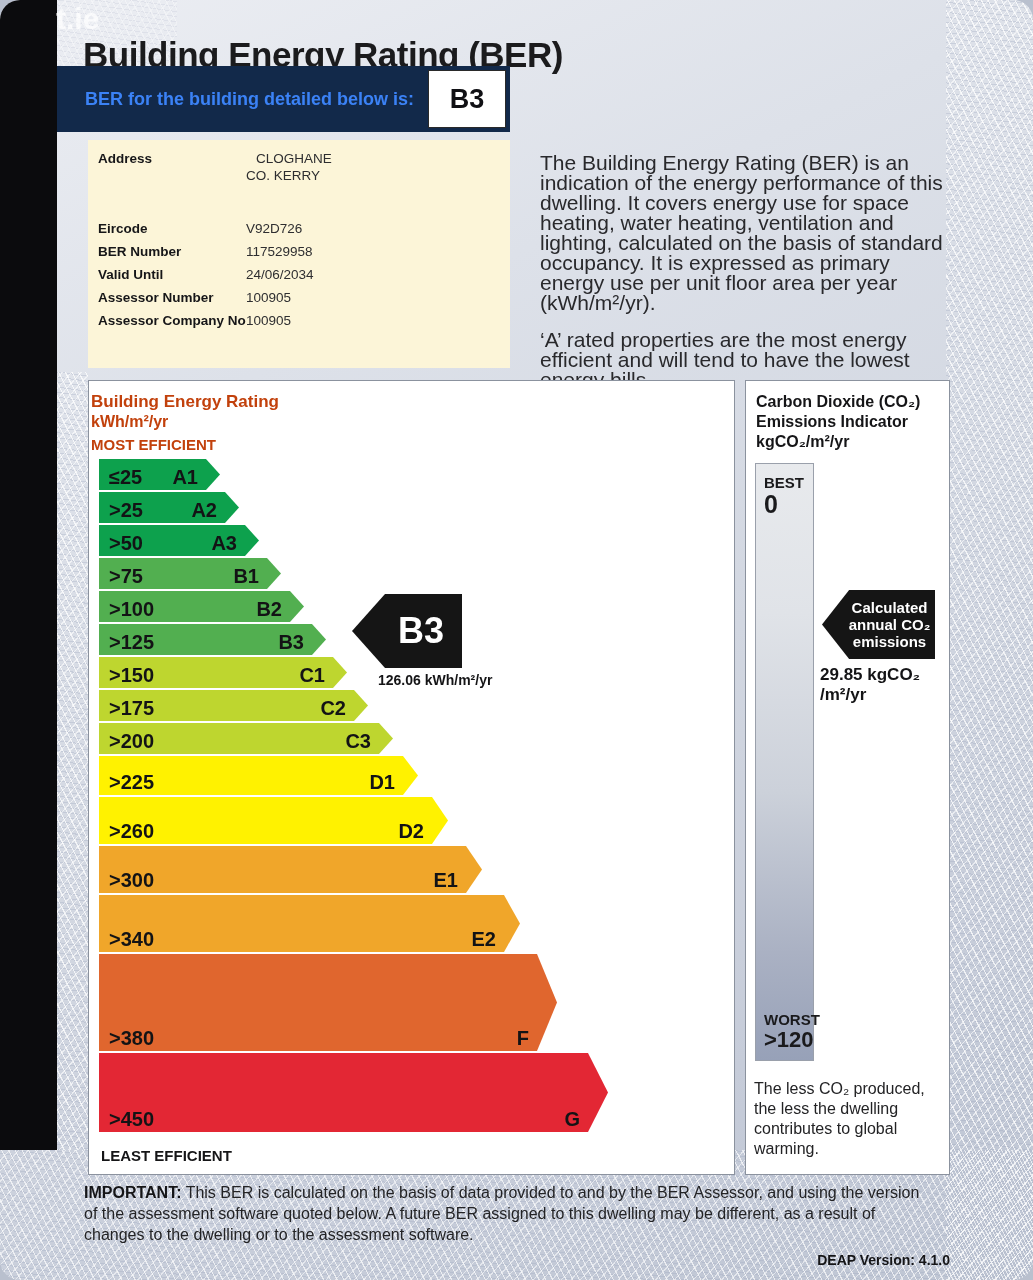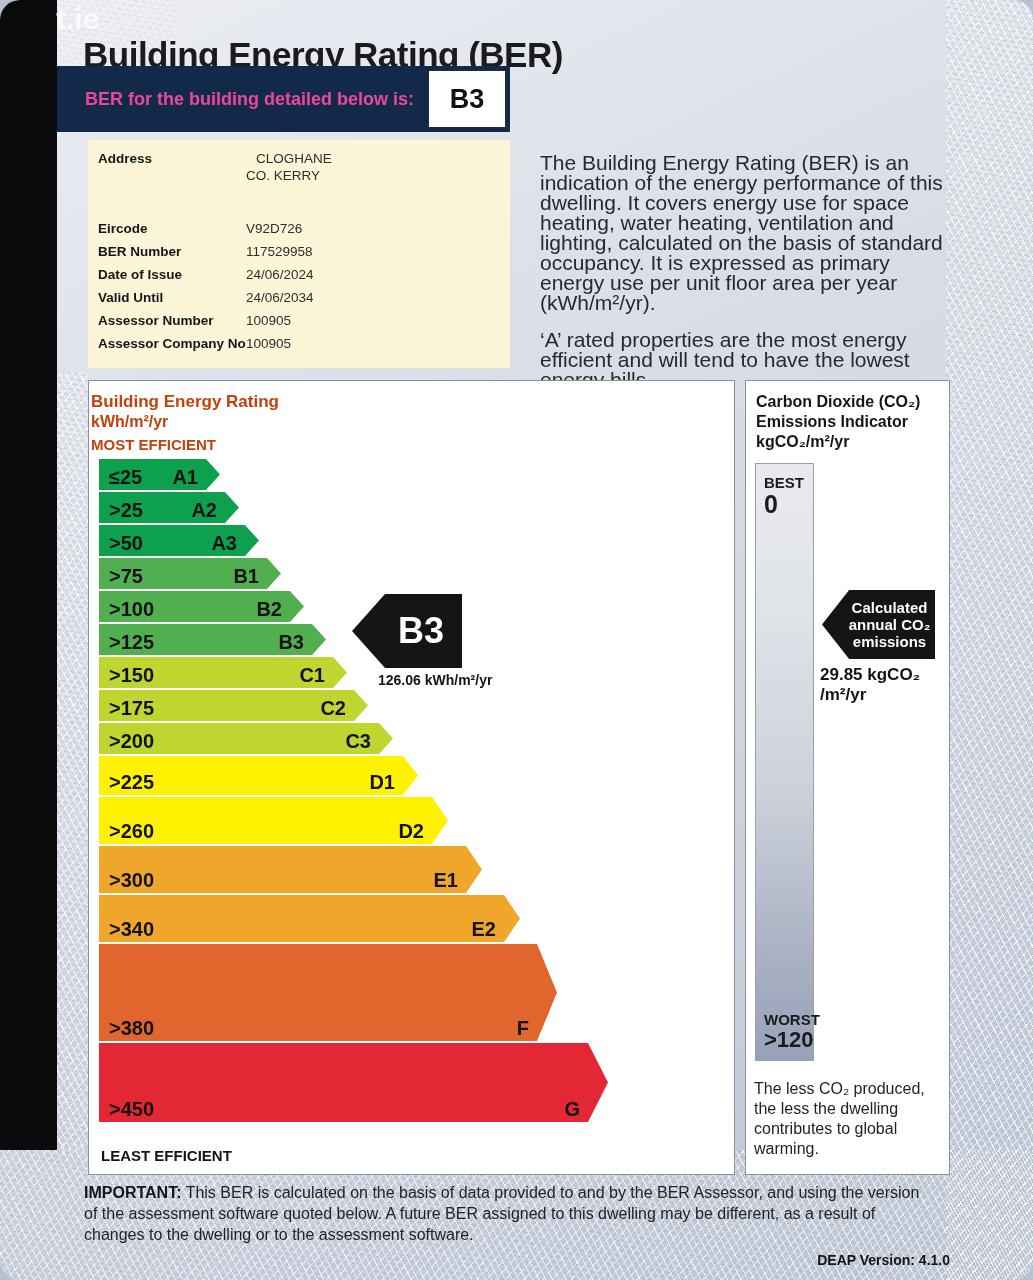--- a/index.html
+++ b/index.html
@@ -20,21 +20,21 @@
   .wm-left{left:57px;top:372px;width:31px;height:778px;}
   .wm-bottom{left:0;top:1150px;width:1033px;height:130px;opacity:.9;}
   .wm-top{left:57px;top:0;width:120px;height:66px;opacity:.5;}
 
   .black-strip{position:absolute;left:0;top:0;width:57px;height:1150px;background:#0b0b0d;z-index:1;}
   .wm-text{position:absolute;left:56px;top:2px;z-index:2;font-weight:bold;font-size:30px;color:rgba(255,255,255,.75);}
 
   .title{position:absolute;left:83px;top:12px;z-index:3;font-size:35px;font-weight:bold;letter-spacing:-.5px;color:#1b1b1d;}
 
   .banner{position:absolute;left:57px;top:66px;width:453px;height:66px;background:#12294a;z-index:3;}
-  .banner-label{position:absolute;left:28px;top:0;height:66px;display:flex;align-items:center;color:#ec4899;font-size:18px;font-weight:bold;}
+  .banner-label{position:absolute;left:28px;top:0;height:66px;display:flex;align-items:center;color:#3b82f6;font-size:18px;font-weight:bold;}
   .rating-box{position:absolute;right:4px;top:4px;width:78px;height:58px;background:#fff;border:1px solid #2a2a2a;box-sizing:border-box;display:flex;align-items:center;justify-content:center;font-size:27px;font-weight:bold;color:#101014;}
 
   .details{position:absolute;left:88px;top:140px;width:422px;height:228px;background:#fcf5d8;z-index:2;box-sizing:border-box;padding:10px 10px 0 10px;font-size:13.5px;}
   .detail-row{display:flex;min-height:23px;line-height:17px;}
   .detail-row .dl{width:148px;font-weight:bold;color:#161618;flex:none;}
   .detail-row .dv{color:#2e2e30;}
   .detail-row.addr{margin-bottom:36px;}
 
   .desc{position:absolute;left:540px;top:153px;width:414px;z-index:2;font-size:21px;line-height:20px;color:#29292c;}
   .desc p{margin:0 0 17px 0;}
@@ -109,24 +109,20 @@
         </div>
         <div class="detail-row">
           <span class="dl">Eircode</span>
           <span class="dv">V92D726</span>
         </div>
         <div class="detail-row">
           <span class="dl">BER Number</span>
           <span class="dv">117529958</span>
         </div>
         <div class="detail-row">
-          <span class="dl">Date of Issue</span>
-          <span class="dv">24/06/2024</span>
-        </div>
-        <div class="detail-row">
           <span class="dl">Valid Until</span>
           <span class="dv">24/06/2034</span>
         </div>
         <div class="detail-row">
           <span class="dl">Assessor Number</span>
           <span class="dv">100905</span>
         </div>
         <div class="detail-row">
           <span class="dl">Assessor Company No</span>
           <span class="dv">100905</span>
@@ -187,21 +183,21 @@
           <span style="padding-right: 23px;">D1</span>
         </div>
         <div class="bar" style="width: 349px; height: 47px; background: rgb(255, 242, 0); clip-path: polygon(0px 0px, 333px 0px, 100% 50%, 333px 100%, 0px 100%);">
           <span>&gt;260</span>
           <span style="padding-right: 24px;">D2</span>
         </div>
         <div class="bar" style="width: 383px; height: 47px; background: rgb(240, 166, 42); clip-path: polygon(0px 0px, 367px 0px, 100% 50%, 367px 100%, 0px 100%);">
           <span>&gt;300</span>
           <span style="padding-right: 24px;">E1</span>
         </div>
-        <div class="bar" style="width: 421px; height: 47px; background: rgb(240, 166, 42); clip-path: polygon(0px 0px, 405px 0px, 100% 50%, 405px 100%, 0px 100%);">
+        <div class="bar" style="width: 421px; height: 57px; background: rgb(240, 166, 42); clip-path: polygon(0px 0px, 405px 0px, 100% 50%, 405px 100%, 0px 100%);">
           <span>&gt;340</span>
           <span style="padding-right: 24px;">E2</span>
         </div>
         <div class="bar" style="width: 458px; height: 97px; background: rgb(224, 102, 46); clip-path: polygon(0px 0px, 438px 0px, 100% 50%, 438px 100%, 0px 100%);">
           <span>&gt;380</span>
           <span style="padding-right: 28px;">F</span>
         </div>
         <div class="bar" style="width: 509px; height: 79px; background: rgb(227, 39, 52); clip-path: polygon(0px 0px, 489px 0px, 100% 50%, 489px 100%, 0px 100%);">
           <span>&gt;450</span>
           <span style="padding-right: 28px;">G</span>

